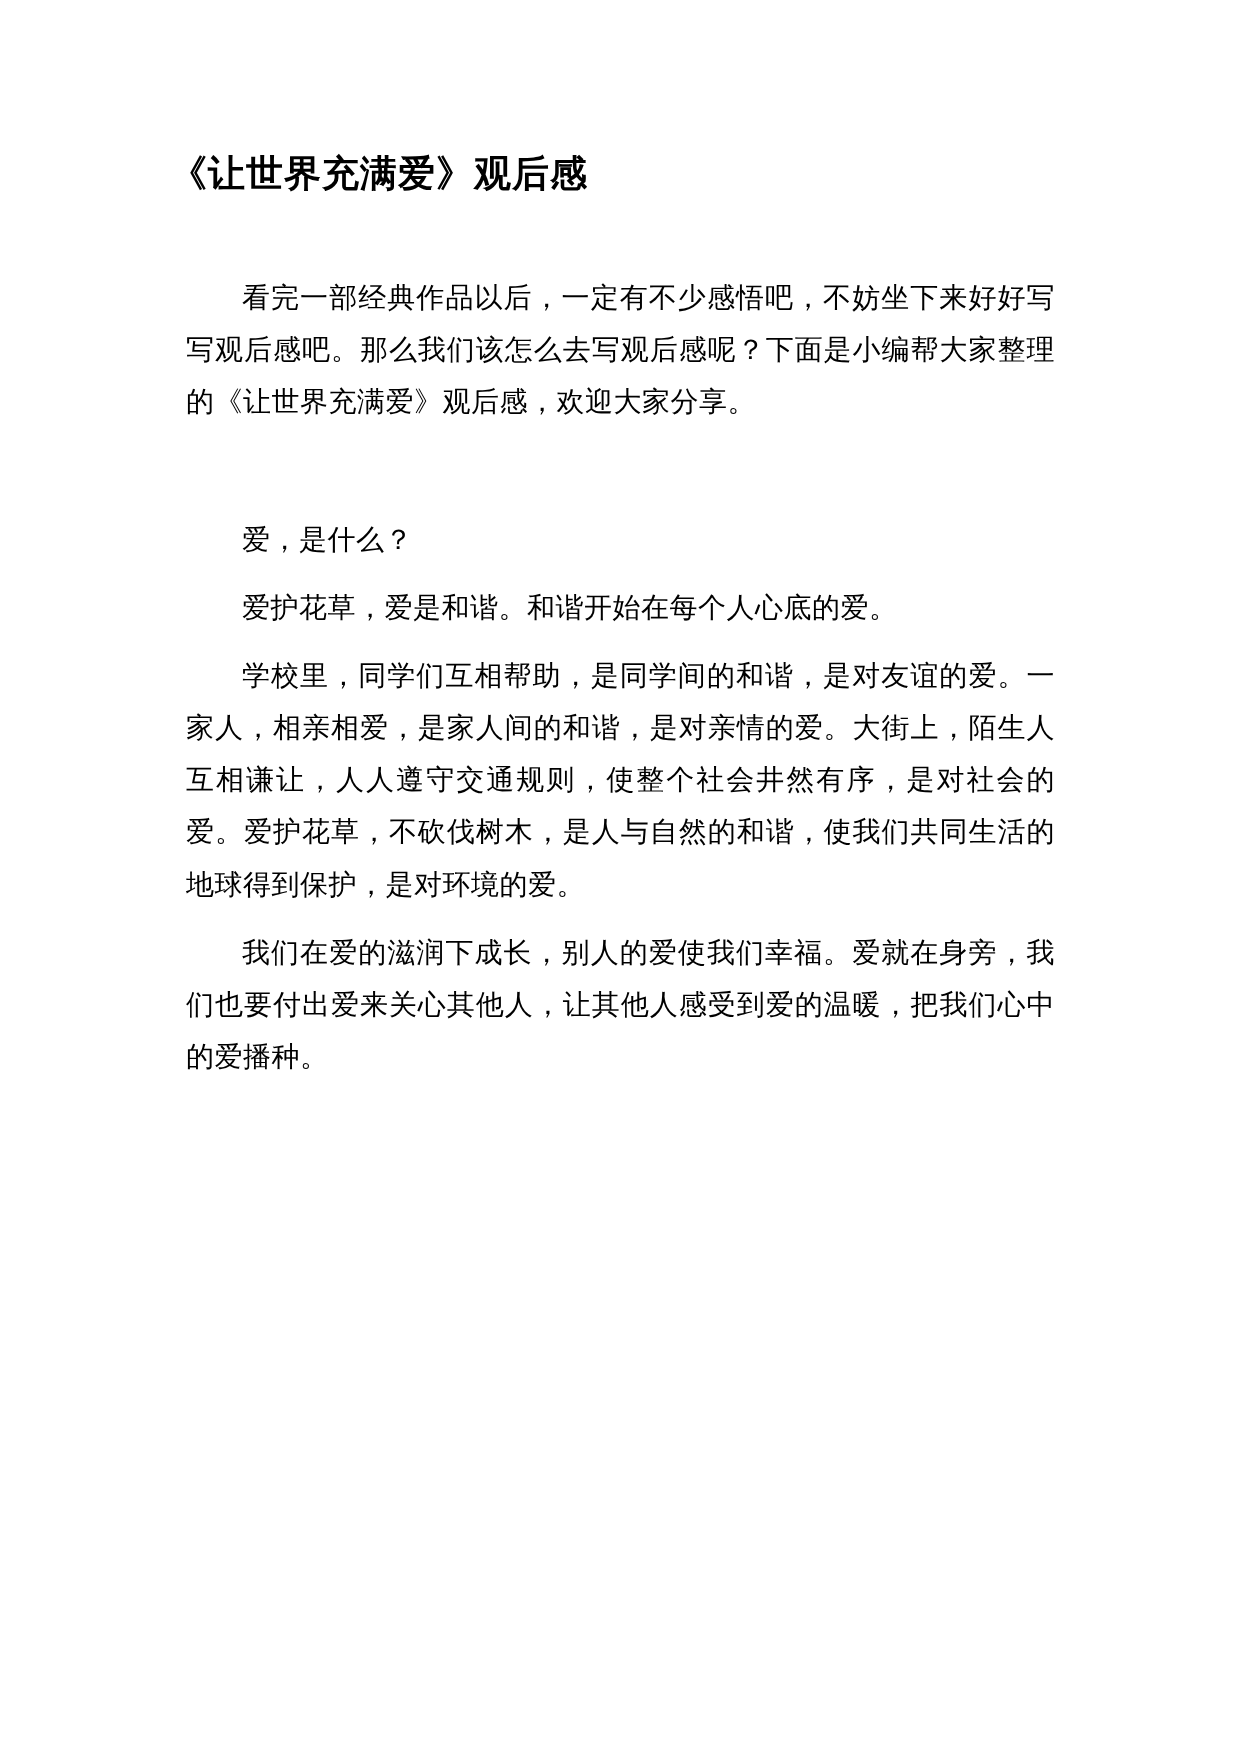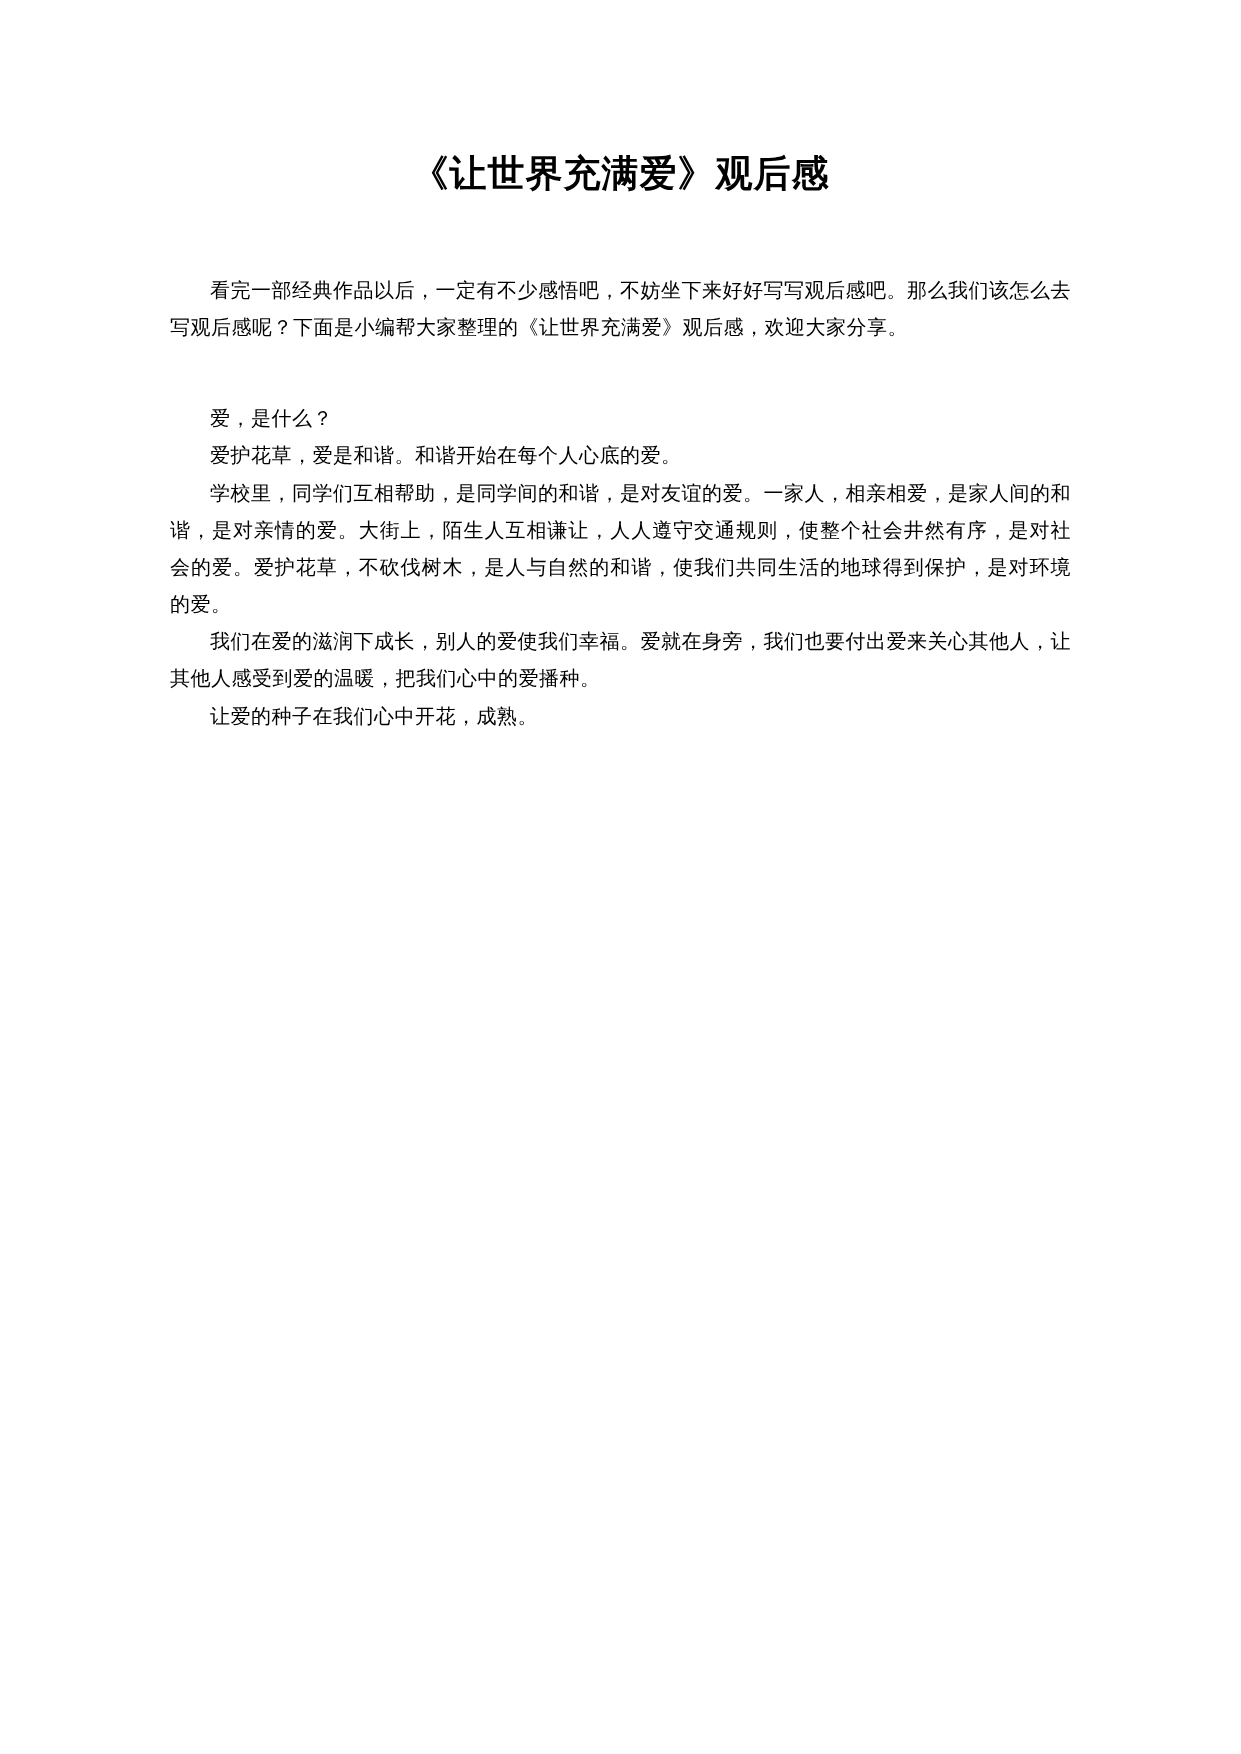--- a/index.html
+++ b/index.html
@@ -12,35 +12,35 @@
     height: 1754px;
     background: #ffffff;
     position: relative;
     box-sizing: border-box;
     padding: 96px 170px 96px 170px;
     font-family: "DejaVu Serif", "Liberation Serif", serif;
     color: #000000;
     overflow: hidden;
   }
   .doc-title {
-    text-align: center;
+    text-align: left;
     font-family: "DejaVu Sans", "Liberation Sans", sans-serif;
     font-weight: bold;
     font-size: 37px;
     letter-spacing: 1px;
     margin: 52px 0 0 0;
     line-height: 1.4;
   }
   .body-block {
     margin-top: 72px;
   }
   p.para {
-    font-size: 20px;
+    font-size: 28px;
     line-height: 1.86;
-    margin: 0;
+    margin: 16px;
     text-align: justify;
     text-justify: inter-ideograph;
     letter-spacing: 0.5px;
   }
   p.indent {
     text-indent: 2em;
   }
   p.noindent {
     text-indent: 0;
   }
@@ -59,17 +59,16 @@
 
     <p class="para indent">看完一部经典作品以后，一定有不少感悟吧，不妨坐下来好好写写观后感吧。那么我们该怎么去写观后感呢？下面是小编帮大家整理的《让世界充满爱》观后感，欢迎大家分享。</p>
 
     <div class="gap-lg"></div>
 
 
     <p class="para indent">爱，是什么？</p>
     <p class="para indent">爱护花草，爱是和谐。和谐开始在每个人心底的爱。</p>
     <p class="para indent">学校里，同学们互相帮助，是同学间的和谐，是对友谊的爱。一家人，相亲相爱，是家人间的和谐，是对亲情的爱。大街上，陌生人互相谦让，人人遵守交通规则，使整个社会井然有序，是对社会的爱。爱护花草，不砍伐树木，是人与自然的和谐，使我们共同生活的地球得到保护，是对环境的爱。</p>
     <p class="para indent">我们在爱的滋润下成长，别人的爱使我们幸福。爱就在身旁，我们也要付出爱来关心其他人，让其他人感受到爱的温暖，把我们心中的爱播种。</p>
-    <p class="para indent">让爱的种子在我们心中开花，成熟。</p>
 
   </div>
 
 </div>
 
 </body></html>

